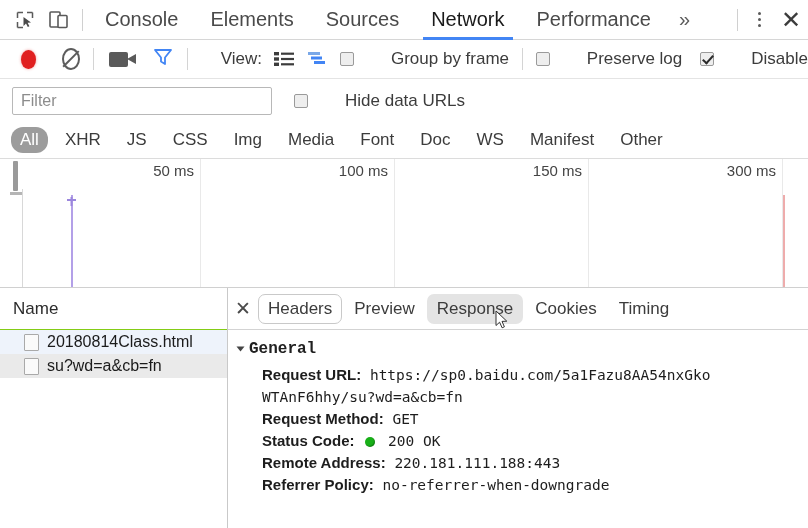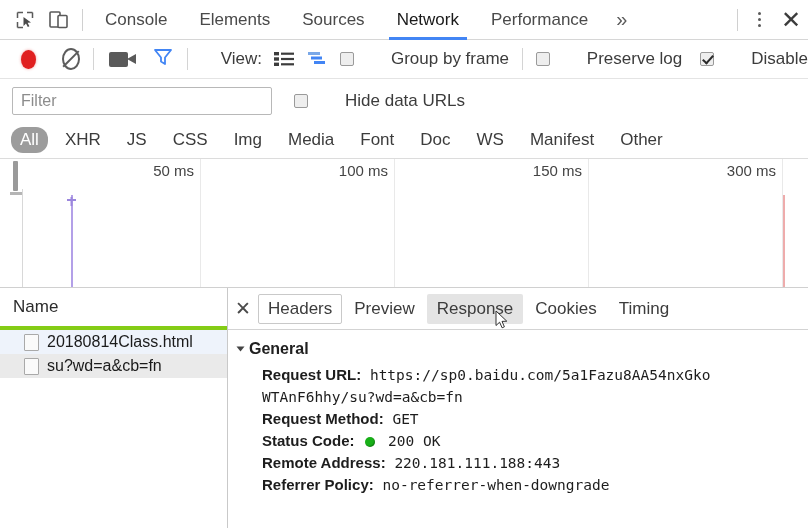--- a/index.html
+++ b/index.html
@@ -25,21 +25,21 @@
   }
   .tb-icon:first-child { margin-left: 8px; }
   .tb-sep {
     width: 1px; height: 22px; background: #d0d0d0; margin: 0 6px;
   }
   .tabs { display: flex; align-items: stretch; height: 40px; }
   .tab {
     position: relative;
     padding: 0 16px; height: 40px;
     display: flex; align-items: center;
-    font-size: 17px; color: #4a4a4a;
+    font-size: 20px; color: #4a4a4a;
     white-space: nowrap;
   }
   .tab.active { color: #1a1a1a; }
   .tab.active::after {
     content: ""; position: absolute; left: 8px; right: 8px; bottom: 0;
     height: 3px; background: #4285f4;
   }
   .chev {
     padding: 0 12px; height: 40px; display: flex; align-items: center;
     font-size: 20px; color: #5a5a5a;
@@ -172,21 +172,21 @@
     position: absolute; left: 0; top: 288px; width: 808px; height: 240px;
     display: flex; background: #fff;
   }
   .namepanel {
     width: 228px; height: 240px; border-right: 1px solid #c9c9c9;
     display: flex; flex-direction: column; background: #fff;
   }
   .name-header {
     height: 42px; display: flex; align-items: center;
     padding-left: 13px; font-size: 17px; color: #2c2c2c;
-    border-bottom: 4px solid #84cc16;
+    border-bottom: 1px solid #84cc16;
   }
   .req-row {
     height: 24px; display: flex; align-items: center;
     padding-left: 24px; font-size: 16px; color: #1b1b1b;
     white-space: nowrap;
   }
   .req-row.sel { background: #eef3fb; }
   .req-row.alt { background: #eaeaea; }
   .docicon {
     width: 15px; height: 17px; flex: none; margin-right: 8px;
@@ -200,32 +200,32 @@
   .detail-tabs {
     height: 42px; display: flex; align-items: center;
     border-bottom: 1px solid #d3d3d3; background: #fff;
   }
   .d-close {
     width: 30px; height: 42px; display: flex; align-items: center; justify-content: center;
     font-size: 19px; color: #4a4a4a; font-weight: 300;
   }
   .dtab {
     font-size: 17px; color: #3c3c3c;
-    padding: 5px 10px; margin-right: 2px; border-radius: 2px;
+    padding: 5px 10px; margin-right: 2px; border-radius: 7px;
     white-space: nowrap; position: relative; top: 0px;
   }
   .dtab.active { background: #fff; border: 1px solid #c9c9c9; padding: 4px 9px; }
   .dtab.hover { background: #e4e4e4; }
   .detail-body {
     flex: 1; padding: 10px 0 0 10px; overflow: hidden;
     font-family: "DejaVu Sans Mono", monospace;
   }
   .gen-head {
     display: flex; align-items: center; gap: 6px;
-    font-family: Liberation Sans, sans-serif;
+    font-family: Liberation Mono, monospace;
     font-size: 16px; font-weight: bold; color: #202020; margin-bottom: 6px;
   }
   .tri {
     width: 0; height: 0; border-left: 5px solid #444;
     border-top: 4.5px solid transparent; border-bottom: 4.5px solid transparent;
     transform: rotate(90deg);
   }
   .gen-row {
     padding-left: 24px; font-size: 14.5px; line-height: 22px;
     color: #1d1d1d; white-space: nowrap;

